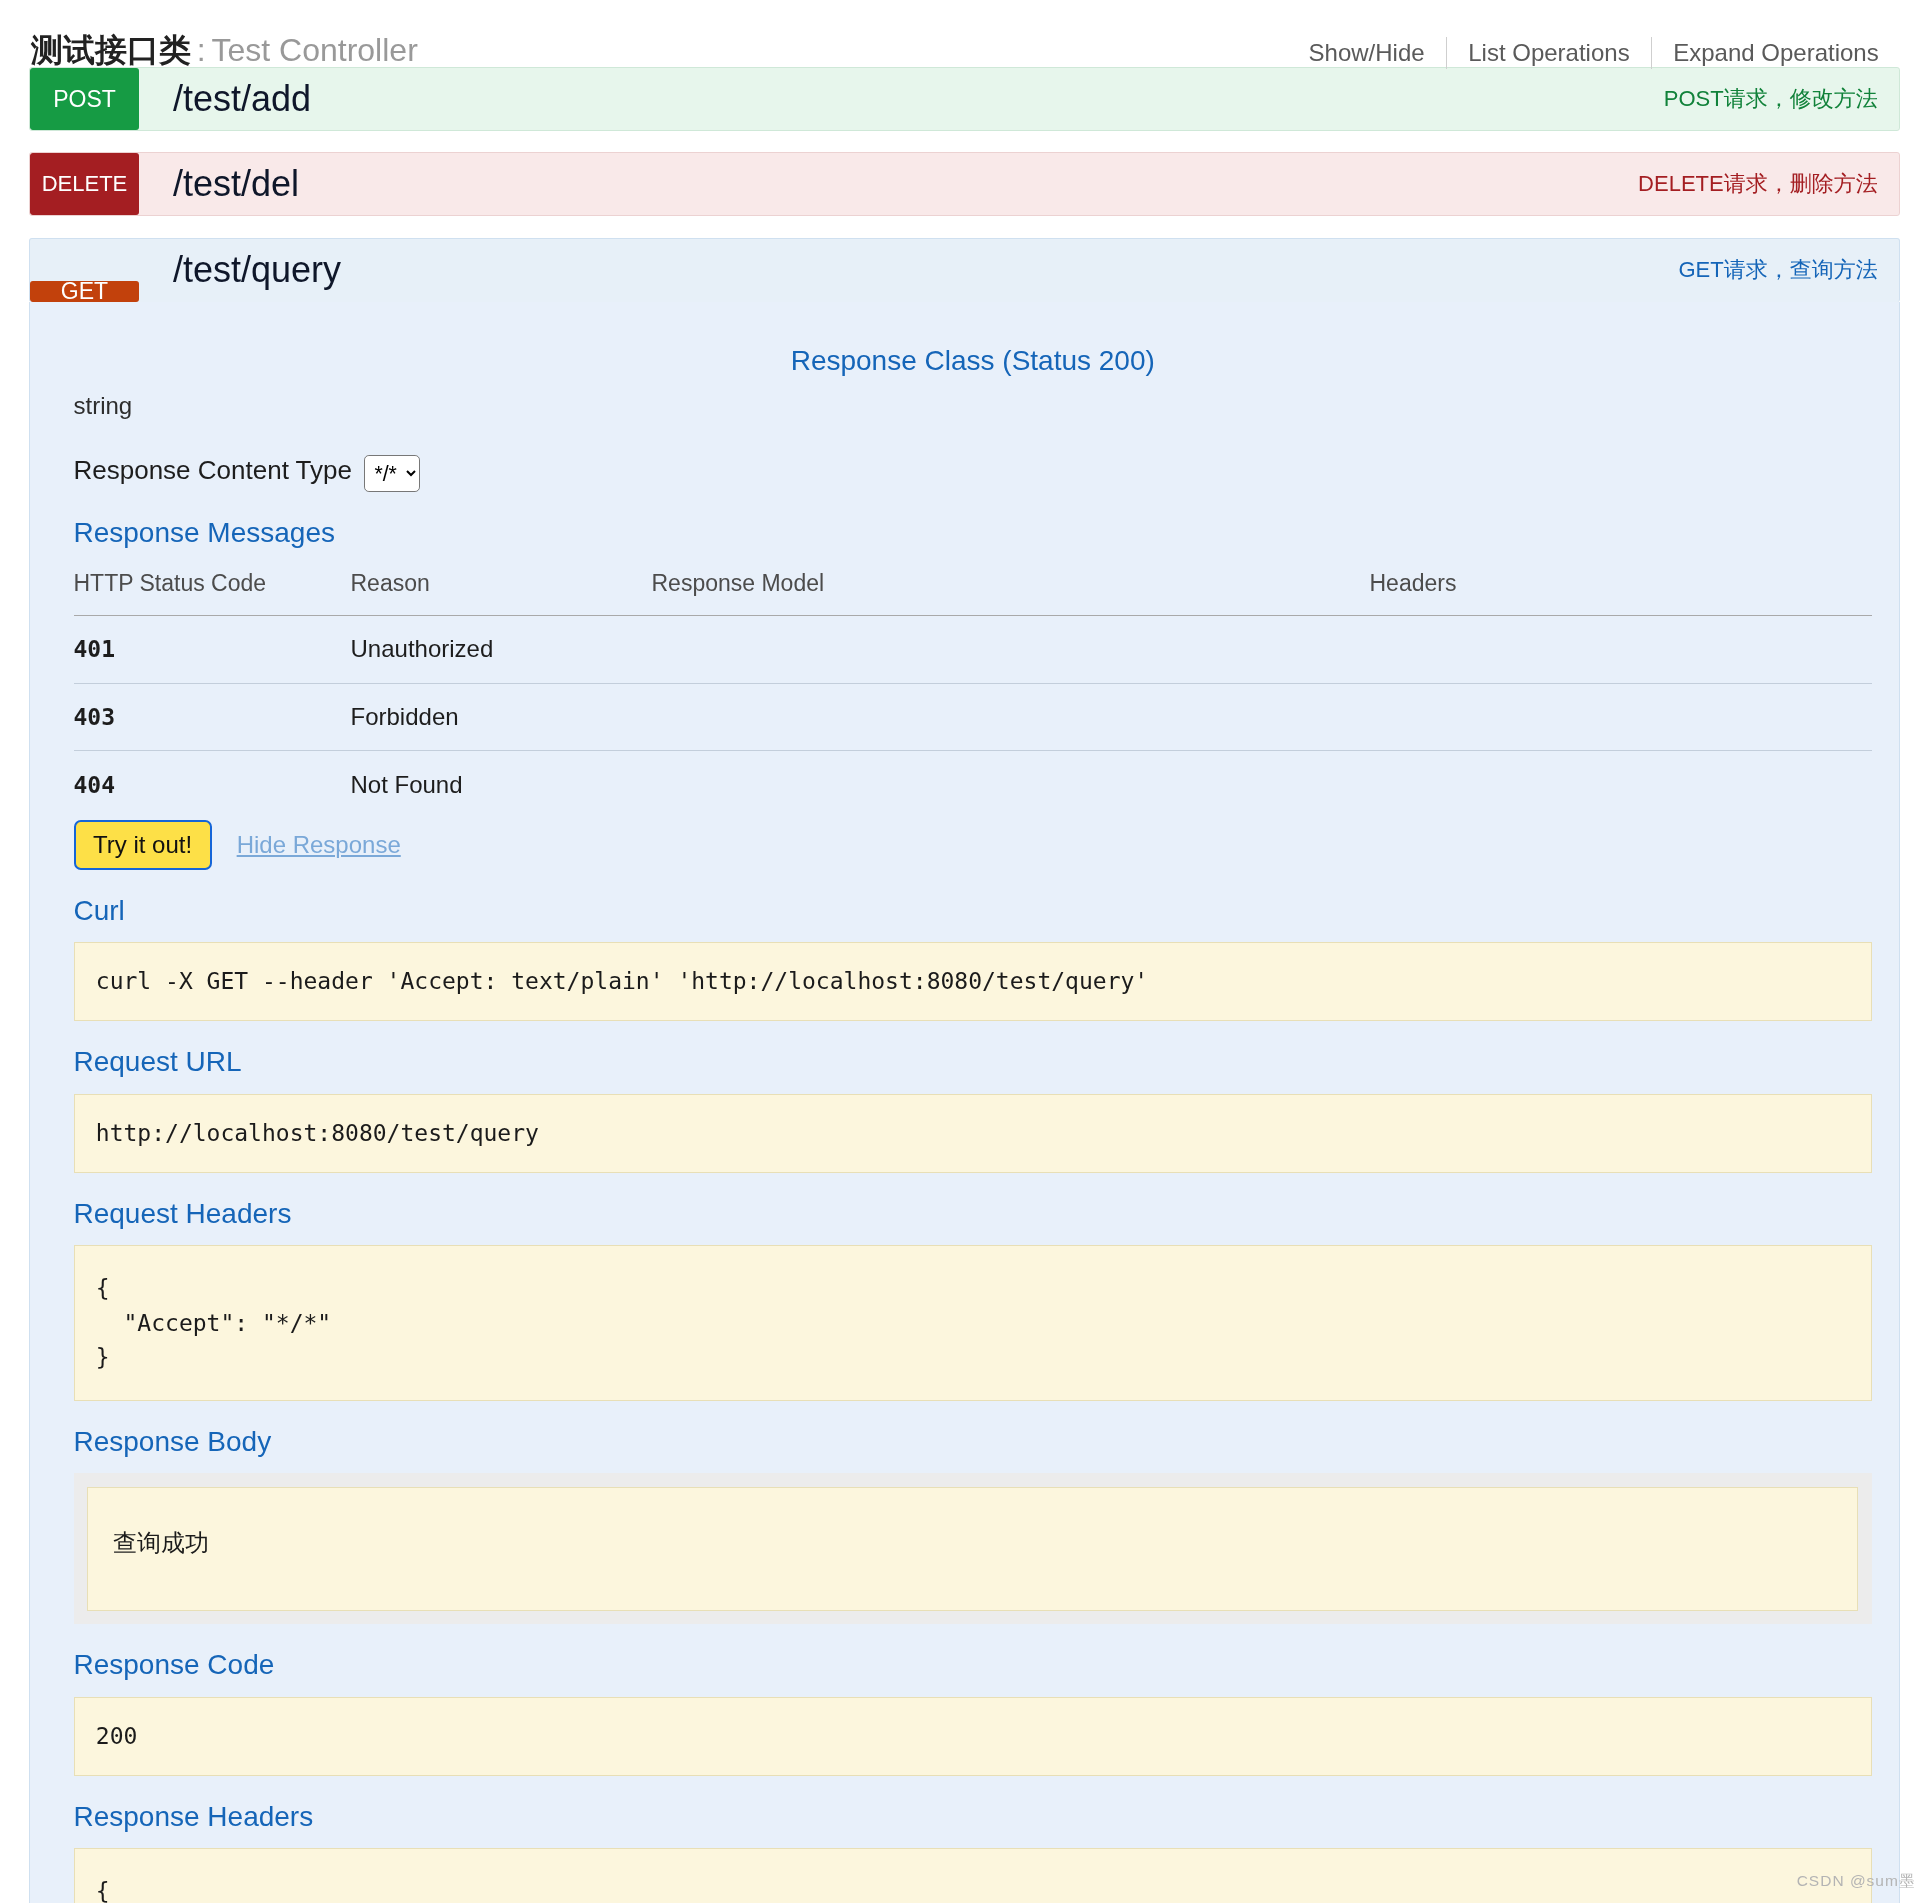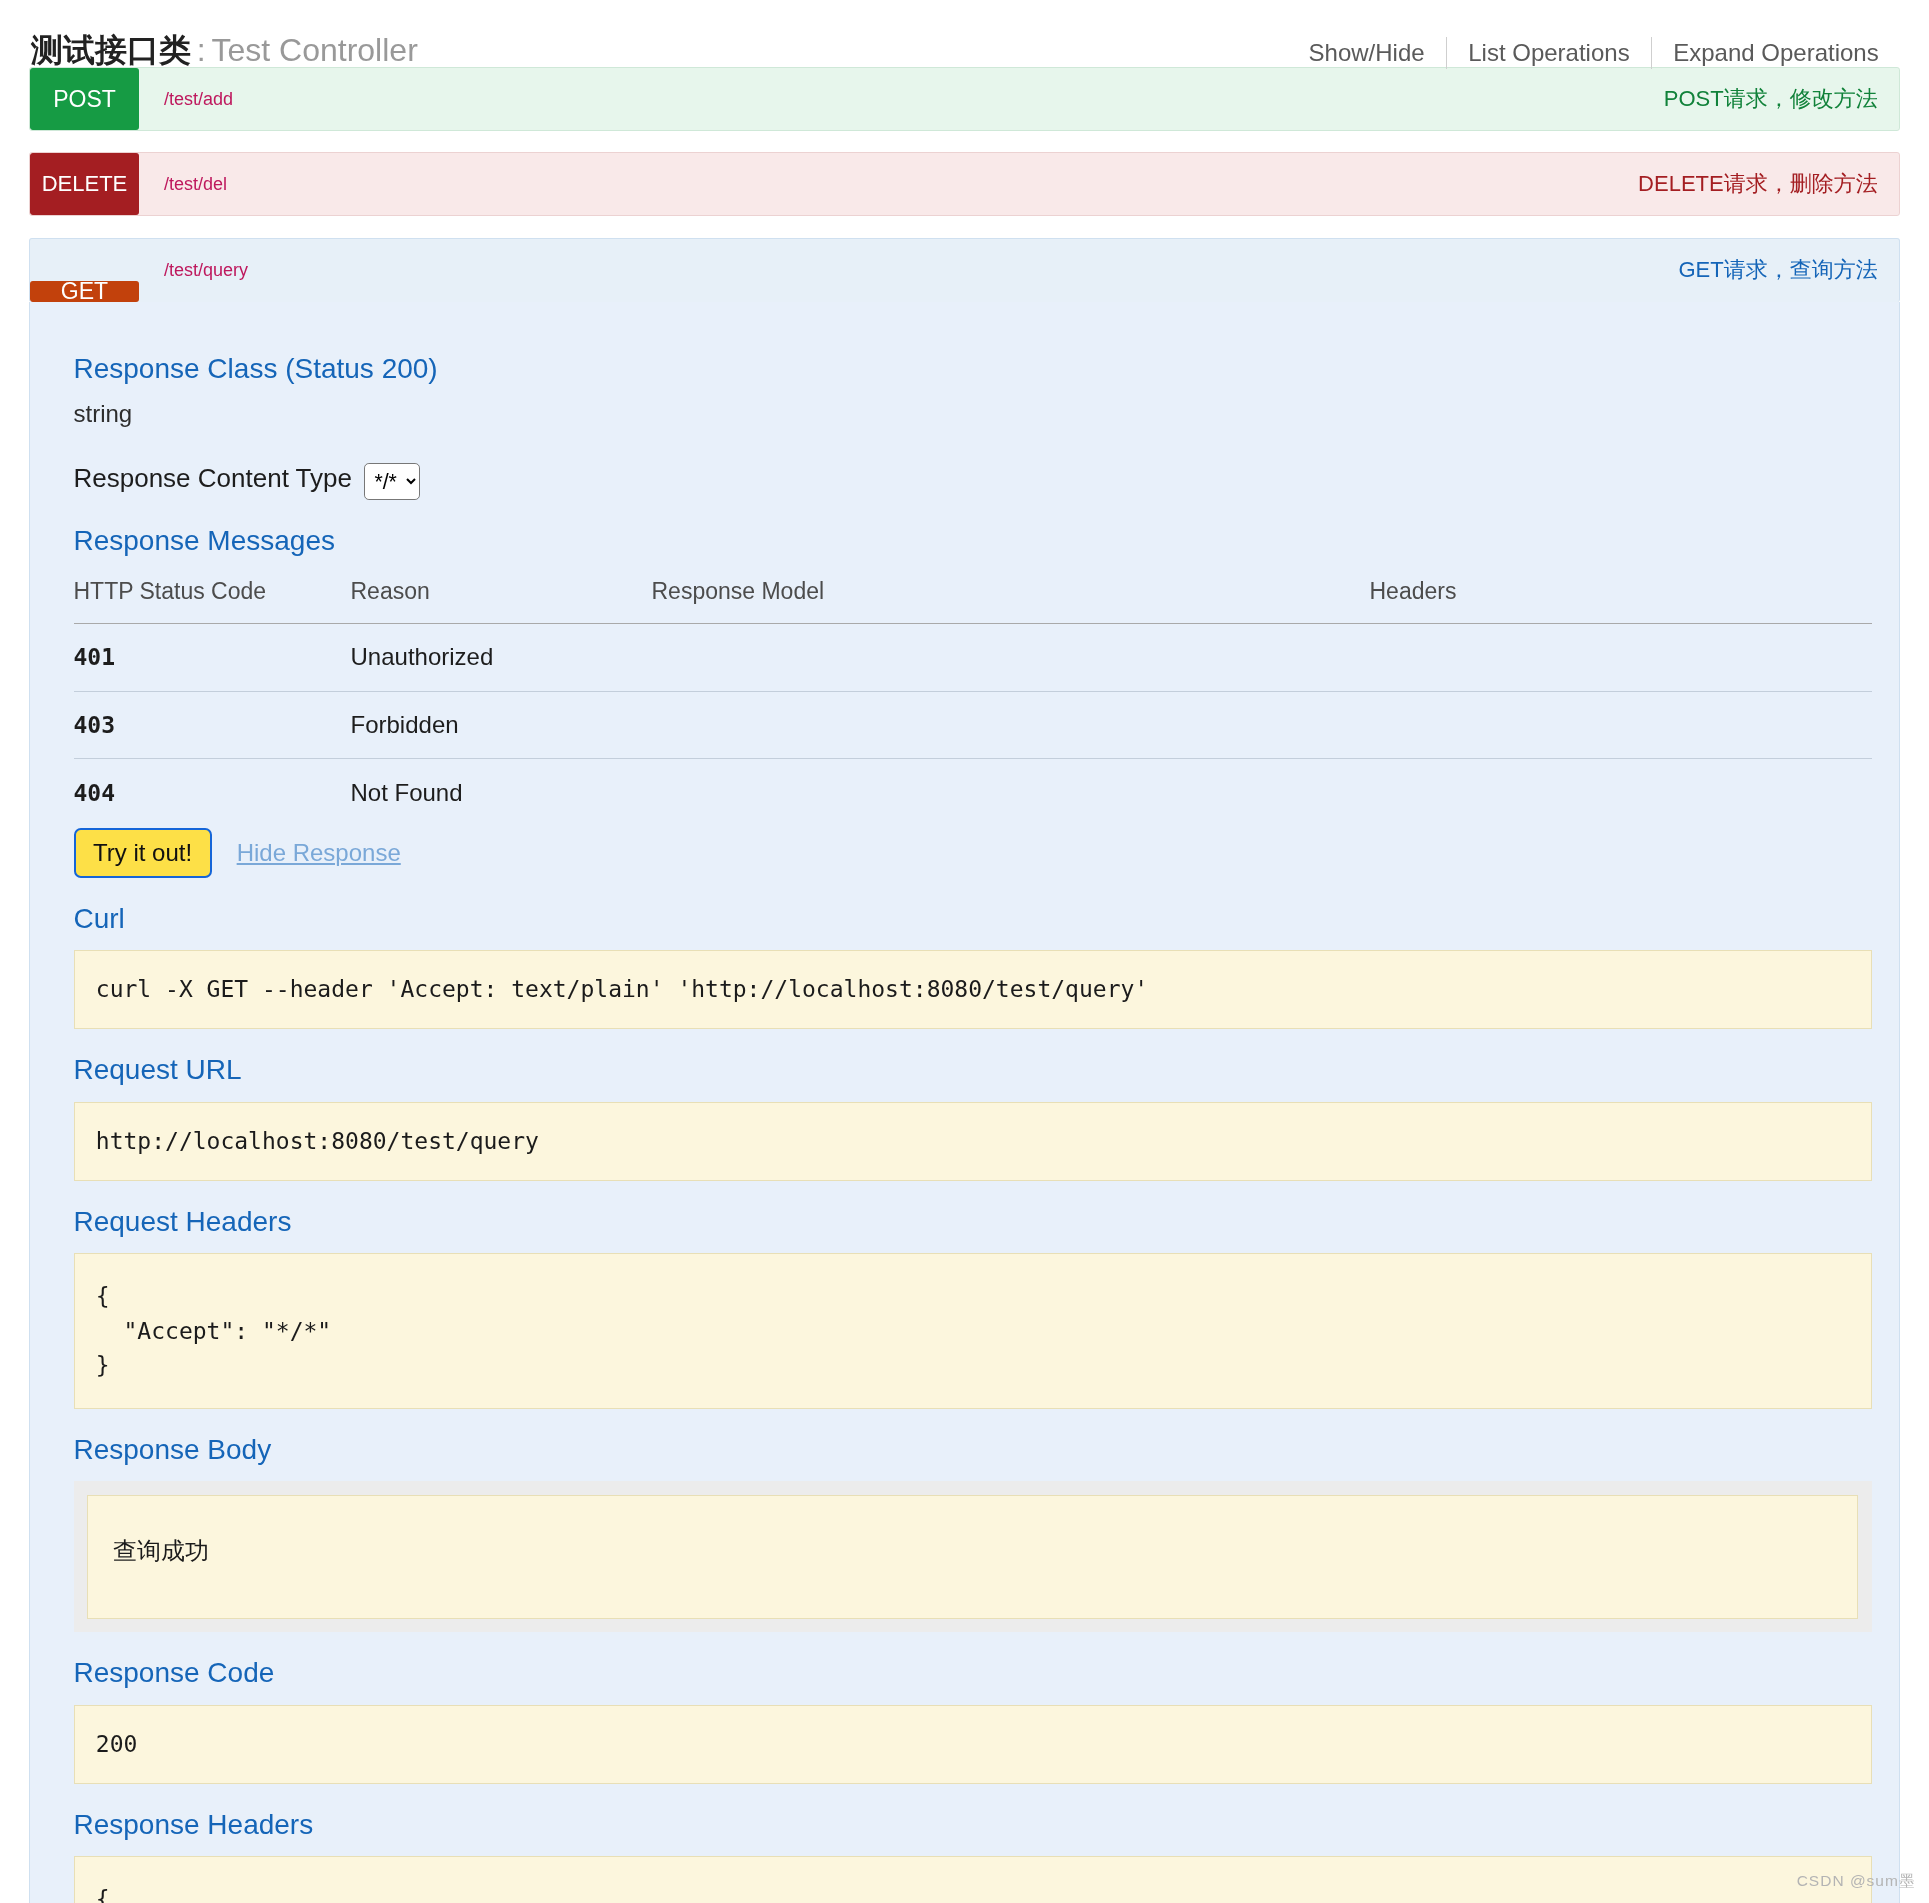--- a/index.html
+++ b/index.html
@@ -75,23 +75,23 @@
     color: #fff;
     font-size: 23px;
     font-weight: 400;
     border-radius: 2.9px;
   }
   .verb.delete { font-size: 22px; }
   .op-path {
     flex: 1;
     display: flex;
     align-items: center;
-    padding-left: 25px;
-    font-size: 18px;
-    color: #be185d;
+    padding-left: 34px;
+    font-size: 36px;
+    color: #0f172a;
   }
   .op-desc {
     display: flex;
     align-items: center;
     padding-right: 21.3px;
     font-size: 22px;
     white-space: nowrap;
   }
 
   .op.post .op-head { background: #e7f6ec; border: 1px solid #cfe8d8; }
@@ -113,21 +113,21 @@
     border-top: none;
     padding: 25px 27px 0 27px;
     min-height: 1630px;
   }
   h4.blue {
     color: #1565b8;
     font-size: 28px;
     font-weight: 400;
     margin: 25px 0 15.5px 16.5px;
   }
-  h4.blue.first { margin-top: 26px; }
+  h4.blue.first { margin-top: 18px; text-align: center; }
   .plain-text {
     font-size: 24px;
     color: #2d2d2d;
     margin: 0 0 9.7px 16.5px;
   }
 
   
   .ctype-row {
     display: flex;
     align-items: flex-start;

